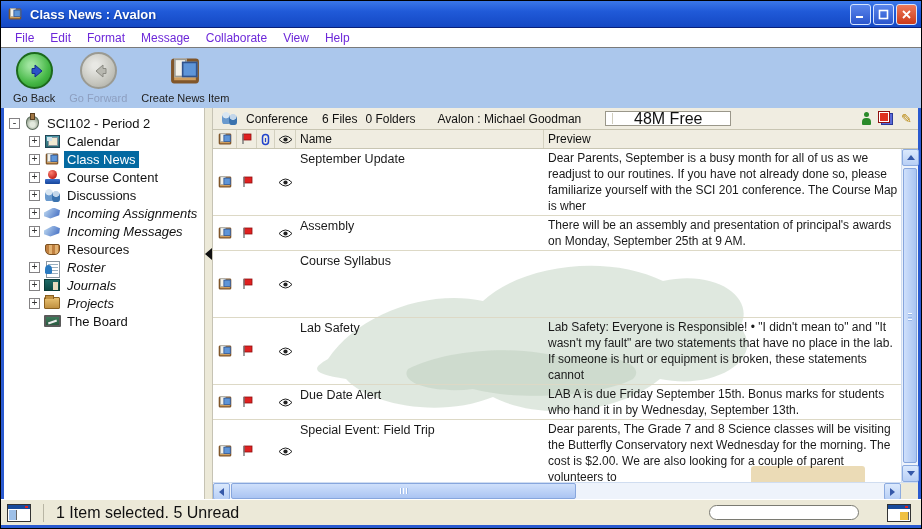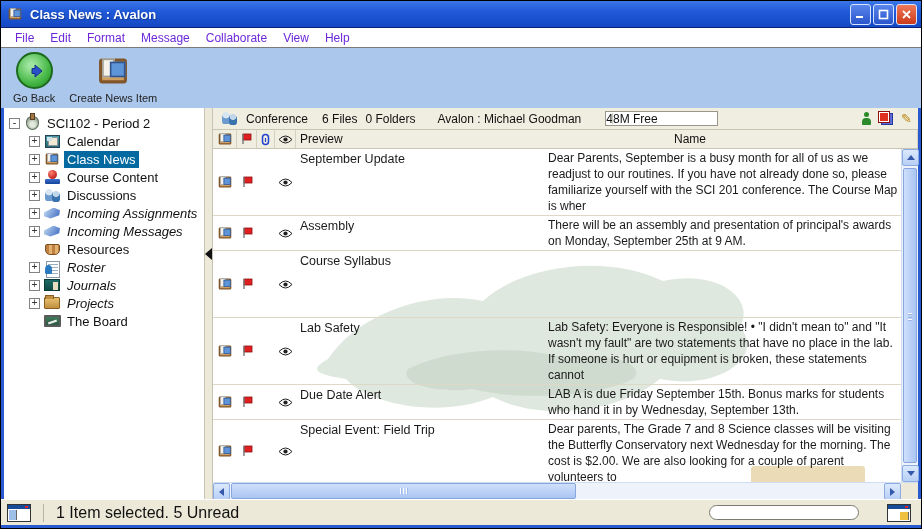--- a/index.html
+++ b/index.html
@@ -61,22 +61,22 @@
   .splitter { width:8px; flex:0 0 8px; background:#ece9d8; position:relative; border-right:1px solid #c6c3b4; }
   .splitter .collapse-arrow { position:absolute; top:140px; left:0;
     width:0; height:0; border-top:6px solid transparent; border-bottom:6px solid transparent; border-right:7px solid #111; }
 
   
   .main { flex:1 1 auto; display:flex; flex-direction:column; min-width:0; background:#fff; }
 
   .confbar { height:22px; flex:0 0 22px; background:#f0ede1; border-bottom:1px solid #c8c5b2;
     display:flex; align-items:center; font-size:12px; color:#111; padding:0 6px 0 8px; gap:0; }
   .confbar .ct { margin-right:14px; white-space:nowrap; }
-  .free-box { width:113px; height:15px; background:#fff; border:1px solid #9a978a; font-size:12px;
-    display:flex; align-items:center; justify-content:flex-start; position:relative; margin-left:10px; }
+  .free-box { width:126px; height:15px; background:#fff; border:1px solid #9a978a; font-size:16px;
+    display:flex; align-items:center; justify-content:center; position:relative; margin-left:10px; }
   .free-box::before { content:""; position:absolute; left:6px; top:1px; bottom:1px; width:1px; background:#d0cdbd; }
   .confbar .right-icons { margin-left:auto; display:flex; align-items:center; gap:8px; }
 
   .colheader { height:19px; flex:0 0 19px; background:#f0ede1; border-bottom:1px solid #c8c5b2;
     display:flex; align-items:center; font-size:12px; color:#111; }
   .hcell { height:100%; display:flex; align-items:center; justify-content:center; border-right:1px solid #d4d1c0; }
   .hc-icon { width:24px; flex:0 0 24px; } .hc-flag { width:20px; flex:0 0 20px; }
   .hc-clip { width:18px; flex:0 0 18px; } .hc-eye { width:21px; flex:0 0 21px; }
   .hc-name { width:248px; flex:0 0 248px; justify-content:flex-start; padding-left:4px; }
   .hc-preview { flex:1; justify-content:flex-start; padding-left:4px; border-right:none; }
@@ -228,20 +228,28 @@
 
   <div class="toolbar">
     <div class="tbtn">
       <span class="navcirc">
         <svg width="22" height="20">
             <path d="M9 10 L16 4 L16 7.5 L19 7.5 L19 12.5 L16 12.5 L16 16 Z" fill="#2a52c8" stroke="#14308a" stroke-width="1" transform="rotate(180 14 10)"></path>
           </svg>
       </span>
       <span class="tlabel">Go Back</span>
     </div>
+    <div class="tbtn disabled">
+      <span class="navcirc gray">
+        <svg width="22" height="20">
+            <path d="M9 10 L16 4 L16 7.5 L19 7.5 L19 12.5 L16 12.5 L16 16 Z" fill="#b8b8b0" stroke="#8a8a82" stroke-width="1"></path>
+          </svg>
+      </span>
+      <span class="tlabel">Go Forward</span>
+    </div>
     <div class="tbtn">
       <span class="bigicon-wrap">
           <span class="i-board scale-lg"></span>
         </span>
       <span class="tlabel">Create News Item</span>
     </div>
   </div>
 
   <div class="content">
 
@@ -381,22 +389,22 @@
               <rect x="1.5" y="1.5" width="6" height="10" rx="3" fill="none" stroke="#2244cc" stroke-width="1.5"></rect>
               <line x1="4.5" y1="5" x2="4.5" y2="9" stroke="#2244cc" stroke-width="1.2"></line>
             </svg>
         </span>
         <span class="hcell hc-eye">
           <svg class="eye-svg" width="15" height="9">
               <path d="M1 4.5 Q7.5 -2.5 14 4.5 Q7.5 11.5 1 4.5 Z" fill="none" stroke="#222" stroke-width="1"></path>
               <circle cx="7.5" cy="4.5" r="2.1" fill="#222"></circle>
             </svg>
         </span>
+        <span class="hcell hc-name">Name</span>
         <span class="hcell hc-preview">Preview</span>
-        <span class="hcell hc-name">Name</span>
       </div>
 
       <div class="listbody">
         <div class="rows-viewport">
 
           <svg class="watermark" width="480" height="250" viewBox="0 0 480 250">
             <path d="M40 140 C70 95 140 70 195 82 C235 45 320 35 375 62 C430 50 468 80 452 108 C478 138 430 172 372 160 C330 195 250 202 205 178 C150 200 80 185 58 160 C25 155 22 150 40 140 Z" fill="#b9ccb9" opacity="0.45"></path>
             <path d="M120 150 C160 130 230 125 280 140 C320 132 360 145 345 160 C310 178 230 182 185 170 C150 175 110 165 120 150 Z" fill="#aec4ae" opacity="0.35"></path>
           </svg>
           <div class="watermark2"></div>

